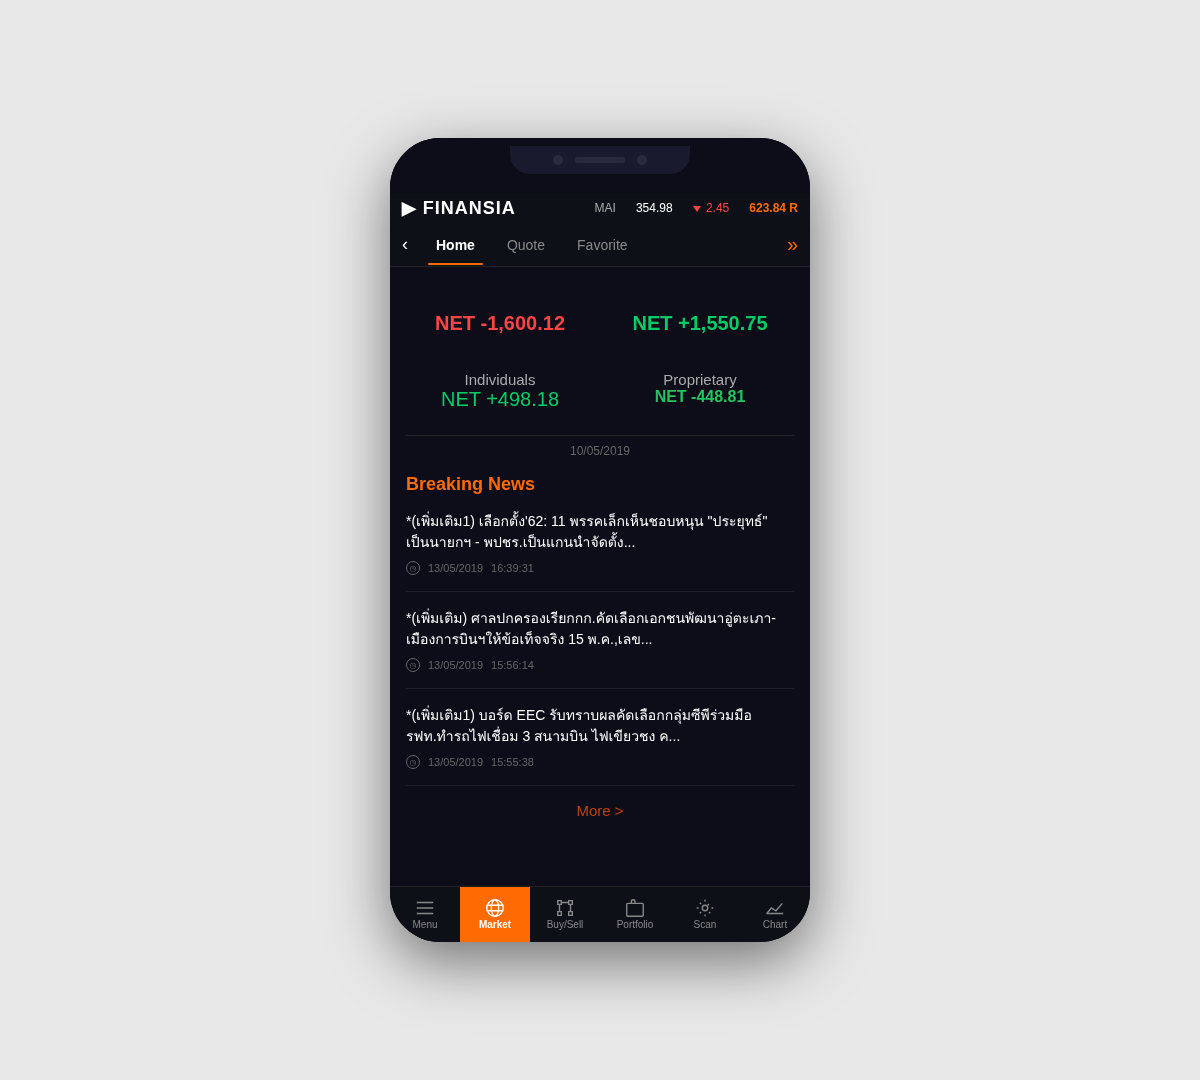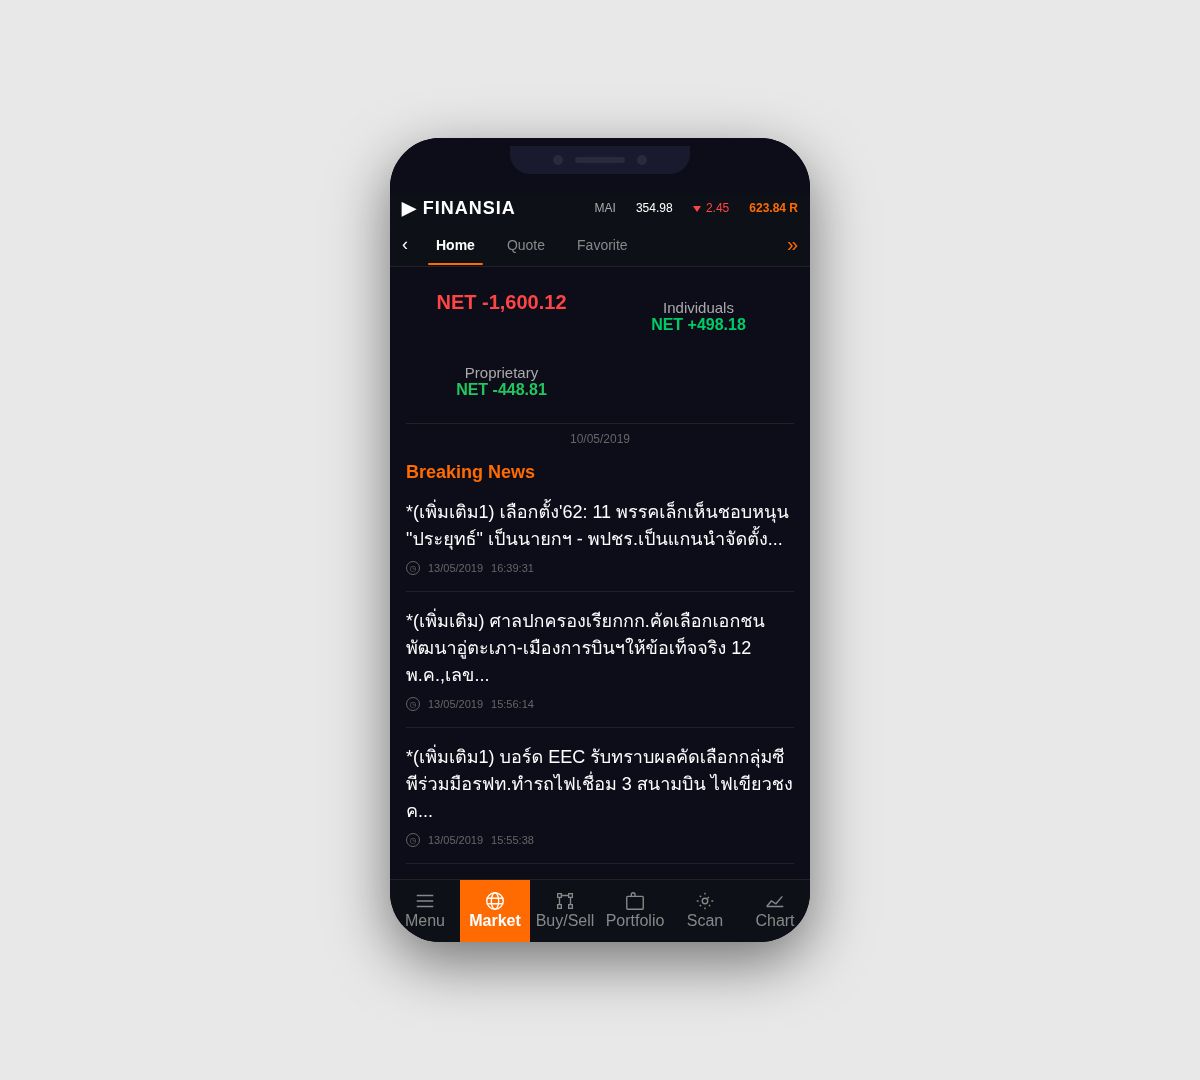--- a/index.html
+++ b/index.html
@@ -145,33 +145,34 @@
       flex: 1;
       overflow-y: auto;
       padding: 16px;
       scrollbar-width: none;
     }
     .main-content::-webkit-scrollbar { display: none; }
     
     .net-grid {
       display: grid;
       grid-template-columns: 1fr 1fr;
-      gap: 6px;
+      gap: 12px;
       text-align: center;
       margin-bottom: 8px;
       border-bottom: 1px solid #222;
       padding-bottom: 16px;
+      margin-top: 21px;
     }
     .net-cell {
       padding: 8px;
     }
     .net-negative { color: #ff4444; font-size: 20px; font-weight: 700; }
     .net-positive { color: #00cc66; font-size: 20px; font-weight: 700; }
     .net-label { color: #aaa; font-size: 15px; margin-top: 8px; }
-    .net-small-positive { color: #00cc66; font-size: 16px; font-weight: 700; }
+    .net-small-positive { color: #00cc66; font-size: 20px; font-weight: 400; }
     .net-small-negative { color: #22c55e; font-size: 16px; font-weight: 600; }
     .date-label {
       text-align: center;
       color: #666;
       font-size: 12px;
       margin: 8px 0 16px;
     }
     
     .breaking-news-title {
       color: #ff6b00;
@@ -179,21 +180,21 @@
       font-weight: 700;
       margin-bottom: 16px;
     }
     .news-item {
       margin-bottom: 16px;
       padding-bottom: 16px;
       border-bottom: 1px solid #1e1e2e;
     }
     .news-text {
       color: white;
-      font-size: 18px;
+      font-size: 14px;
       line-height: 1.5;
       margin-bottom: 8px;
     }
     .news-meta {
       display: flex;
       align-items: center;
       gap: 8px;
       color: #666;
       font-size: 11px;
     }
@@ -230,21 +231,21 @@
       padding: 10px 4px 12px;
       cursor: pointer;
       position: relative;
     }
     .nav-item.active {
       background: #ff6b00;
       border-radius: 0;
       align-items: center;
     }
     .nav-label {
-      font-size: 16px;
+      font-size: 10px;
       color: #888;
     }
     .nav-item.active .nav-label { color: white; font-weight: 600; }
     
     .svg-icon { width: 22px; height: 22px; fill: none; stroke: #888; stroke-width: 1.5; }
     .nav-item.active .svg-icon { stroke: white; }
   </style>
 </head>
 <body>
 
@@ -294,20 +295,25 @@
 
     <div class="main-content">
 
       <div class="net-grid">
         <div class="net-cell">
           <div class="net-negative">
             NET <span>-1,600.12</span>
           </div>
         </div>
         <div class="net-cell">
+          <div class="net-positive">
+            NET <span>+1,550.75</span>
+          </div>
+        </div>
+        <div class="net-cell">
           <div class="net-label">Individuals</div>
           <div class="net-small-positive">
             NET <span>+498.18</span>
           </div>
         </div>
         <div class="net-cell">
           <div class="net-label">Proprietary</div>
           <div class="net-small-negative">
             NET <span>-448.81</span>
           </div>
@@ -321,21 +327,21 @@
       <div class="news-item">
         <div class="news-text">*(เพิ่มเติม1) เลือกตั้ง'62: 11 พรรคเล็กเห็นชอบหนุน "ประยุทธ์" เป็นนายกฯ - พปชร.เป็นแกนนำจัดตั้ง...</div>
         <div class="news-meta">
           <div class="clock-icon">◷</div>
           <span>13/05/2019</span>
           <span>16:39:31</span>
         </div>
       </div>
 
       <div class="news-item">
-        <div class="news-text">*(เพิ่มเติม) ศาลปกครองเรียกกก.คัดเลือกเอกชนพัฒนาอู่ตะเภา-เมืองการบินฯให้ข้อเท็จจริง 12 พ.ค.,เลข...</div>
+        <div class="news-text">*(เพิ่มเติม) ศาลปกครองเรียกกก.คัดเลือกเอกชนพัฒนาอู่ตะเภา-เมืองการบินฯให้ข้อเท็จจริง 15 พ.ค.,เลข...</div>
         <div class="news-meta">
           <div class="clock-icon">◷</div>
           <span>13/05/2019</span>
           <span>15:56:14</span>
         </div>
       </div>
 
       <div class="news-item">
         <div class="news-text">*(เพิ่มเติม1) บอร์ด EEC รับทราบผลคัดเลือกกลุ่มซีพีร่วมมือรฟท.ทำรถไฟเชื่อม 3 สนามบิน ไฟเขียวชง ค...</div>
         <div class="news-meta">

